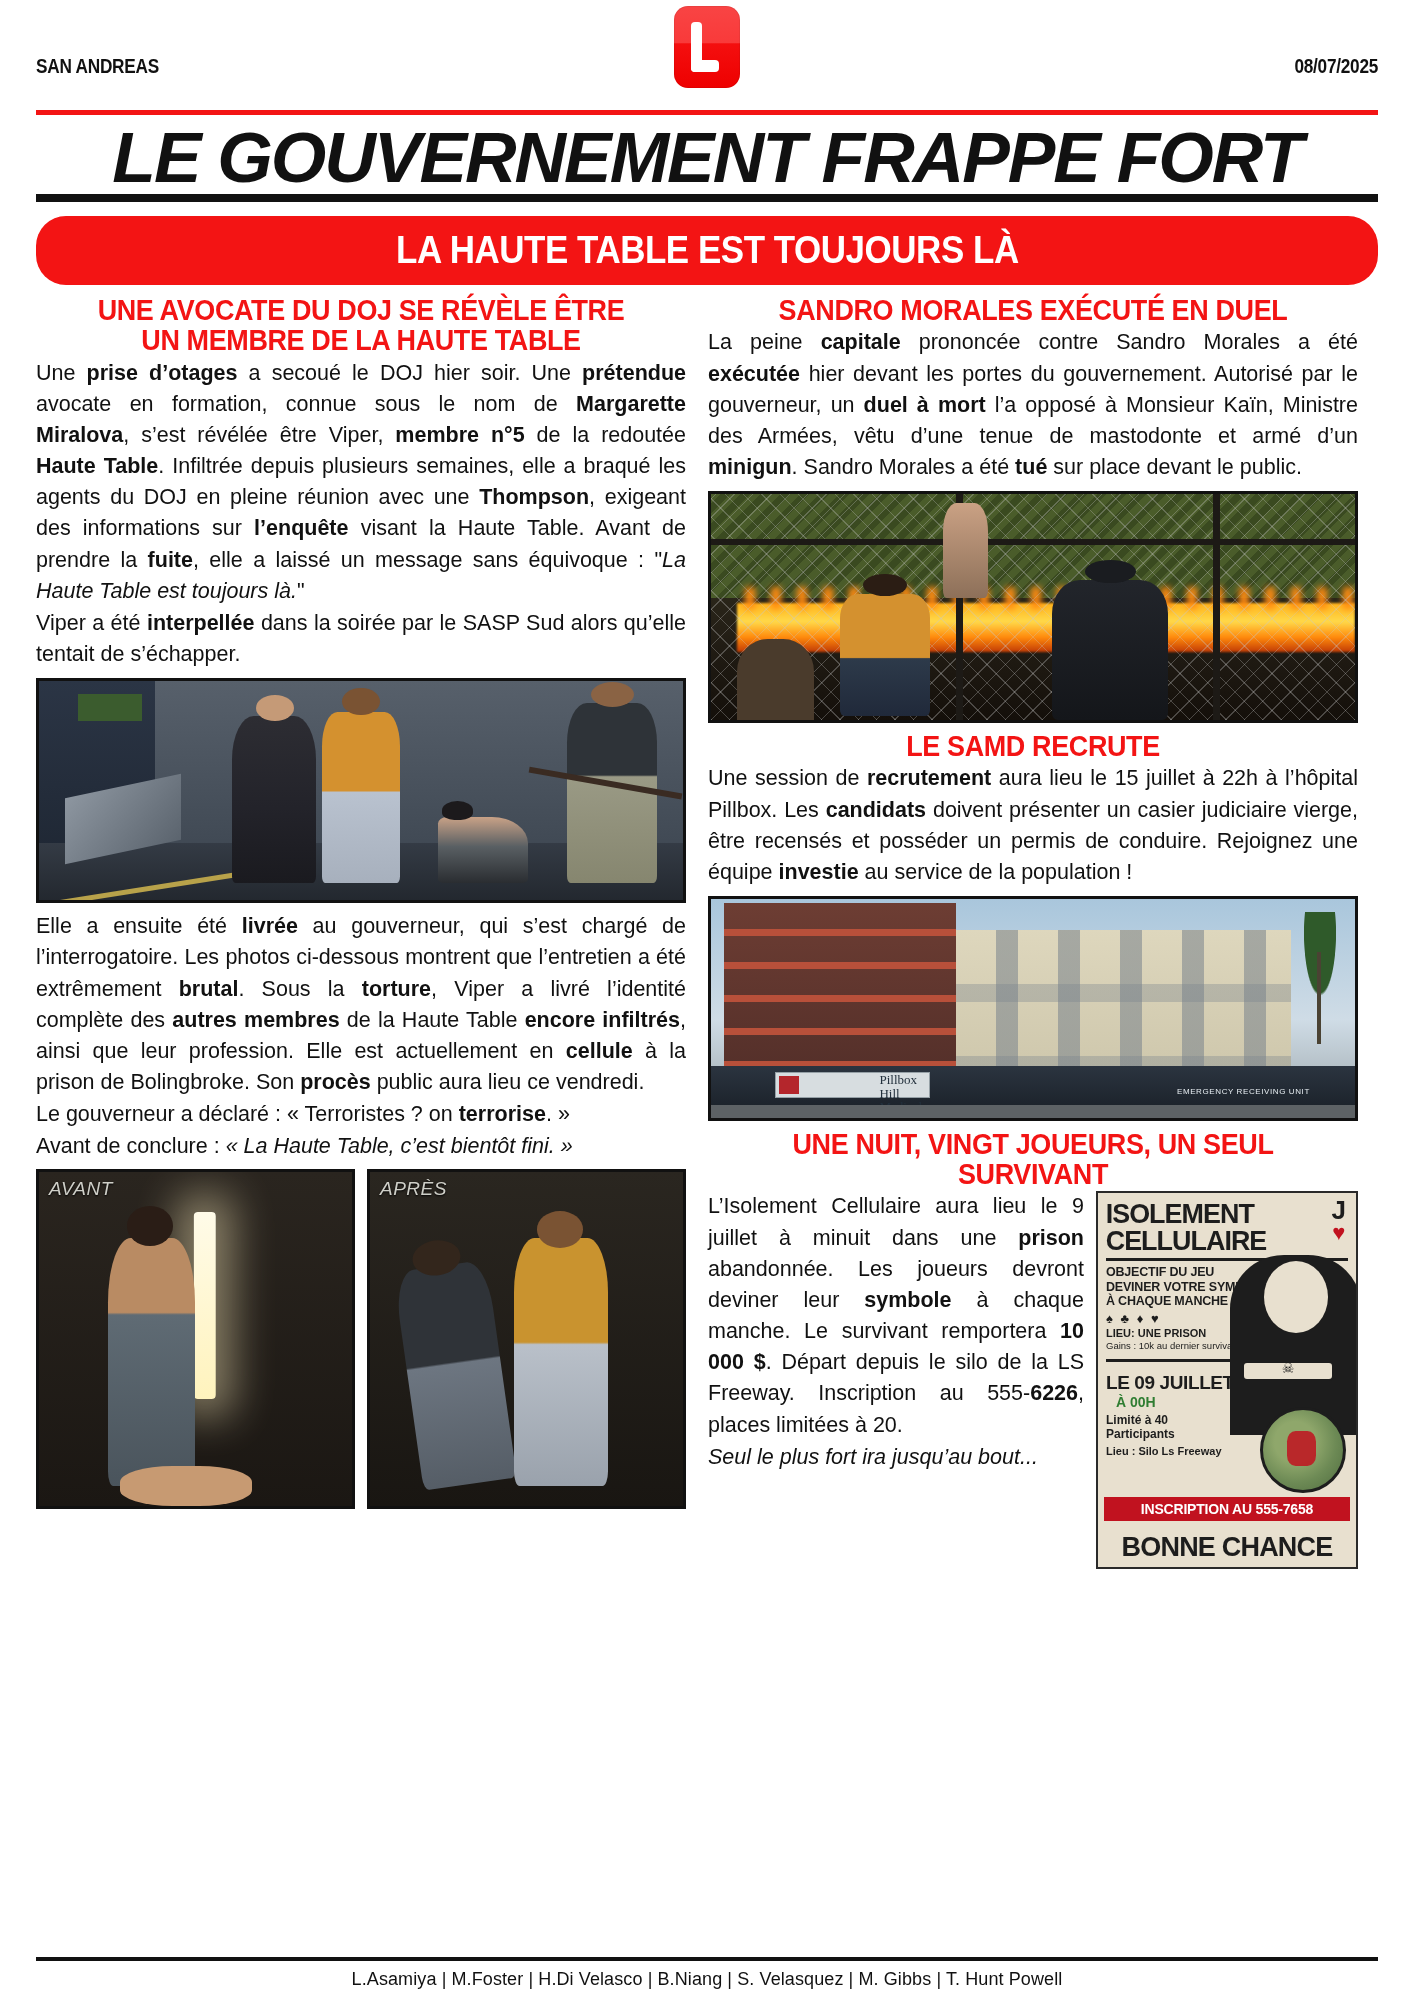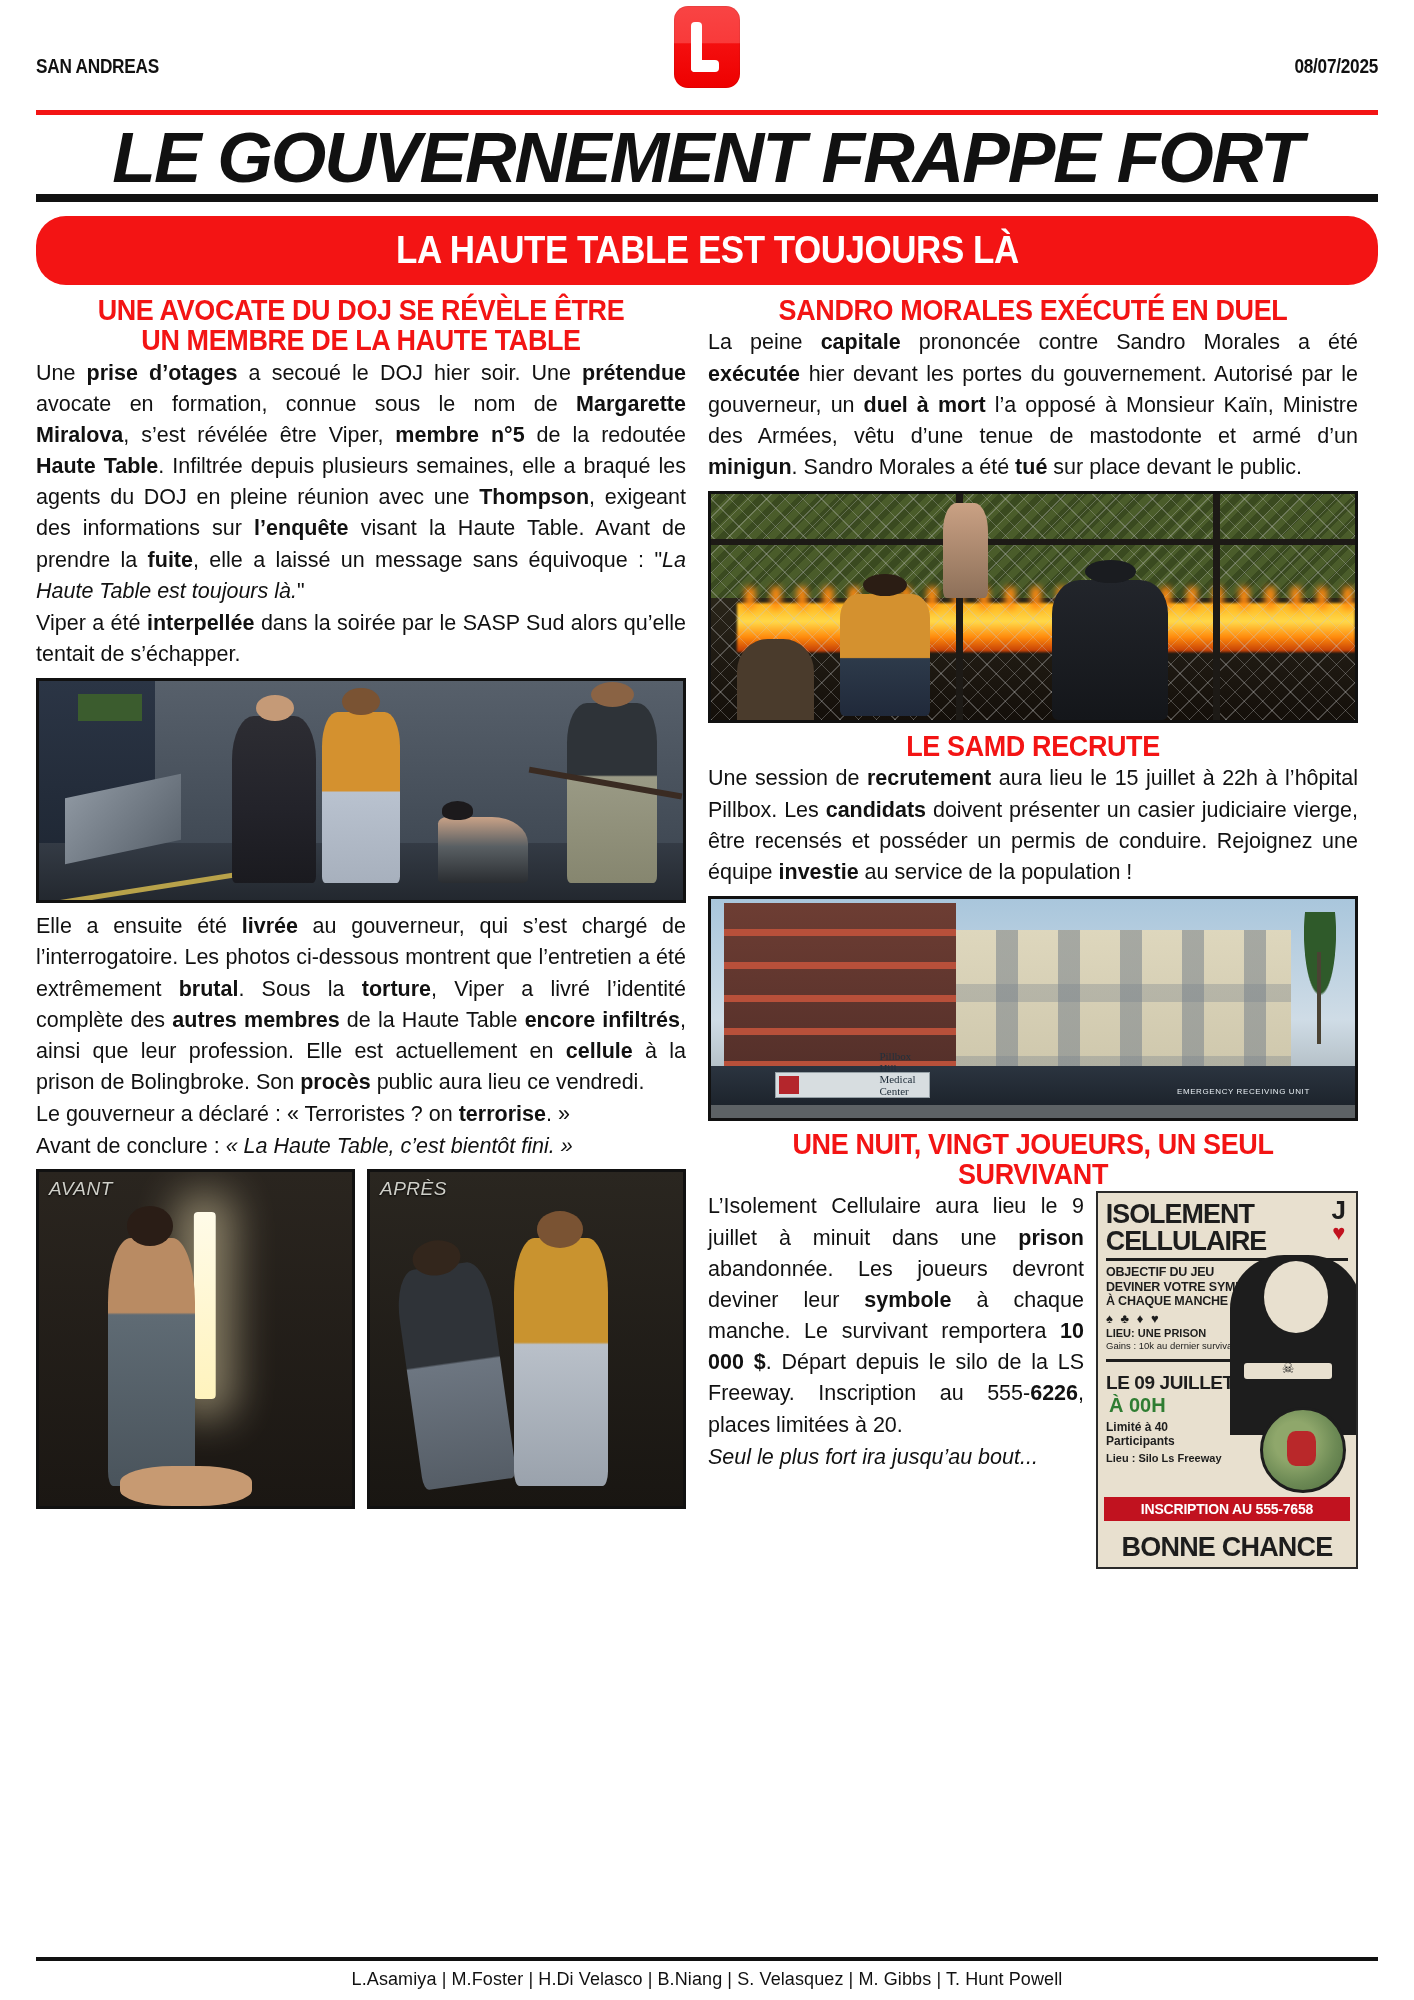--- a/index.html
+++ b/index.html
@@ -191,22 +191,22 @@
       background:repeating-linear-gradient(180deg,transparent 0 26px,#b8503a 26px 33px);}
   .ph-hosp .beige { position:absolute; left:38%; top:14%; width:52%; bottom:24%;
       background:linear-gradient(180deg,#ded7bd,#cfc8ad); }
   .ph-hosp .beige::after{content:"";position:absolute;inset:0;
       background:
         repeating-linear-gradient(90deg,transparent 0 40px, rgba(120,130,140,.55) 40px 62px),
         repeating-linear-gradient(180deg,transparent 0 54px, rgba(120,130,140,.35) 54px 72px);}
   .ph-hosp .awn { position:absolute; left:0; right:0; bottom:6%; height:18%;
       background:linear-gradient(180deg,#2b3440,#1d242c); }
   .ph-hosp .sign { position:absolute; left:10%; bottom:9%; width:24%; height:12%;
-      background:#d7dde0; border:1px solid #95a0a6; font-size:11px; color:#22303c;
-      display:flex; align-items:flex-end; padding-left:16%;
+      background:#d7dde0; border:1px solid #95a0a6; font-size:13px; color:#22303c;
+      display:flex; align-items:flex-start; padding-left:16%;
       font-family:"Liberation Serif",serif; line-height:1.05; }
   .ph-hosp .sign .heart{position:absolute; left:2%; top:10%; width:13%; height:78%; background:#b4262c;}
   .ph-hosp .er { position:absolute; right:7%; bottom:10%; font-size:8px;
       color:#e7eef2; letter-spacing:.6px; font-family:"Liberation Sans",sans-serif;}
   .ph-hosp .palm { position:absolute; right:1%; top:6%; width:9%; height:60%;
       background:radial-gradient(ellipse at 50% 16%, #2f5a2a 0 38%, transparent 40%); }
   .ph-hosp .palm::after{content:""; position:absolute; left:46%; top:30%; width:7%; height:70%; background:#4a4233;}
   .ph-hosp .road { position:absolute; left:0; right:0; bottom:0; height:6%; background:#5d6265; }
 
   
@@ -223,21 +223,21 @@
   .poster .p-ttl { font-weight:700; font-size:28px; line-height:.94; padding:8px 6px 0 8px;
       letter-spacing:-1px; transform:scaleX(.96); transform-origin:left; }
   .poster .p-j { position:absolute; right:10px; top:6px; font-size:26px; font-weight:700; line-height:.9; text-align:center;}
   .poster .p-j .hrt { color:#c1121f; display:block; font-size:22px; }
   .poster .p-hr { height:3px; background:#1d1d1d; margin:4px 8px; }
   .poster .p-sub { font-size:12.5px; font-weight:700; padding:0 8px; line-height:1.18; letter-spacing:-.2px;}
   .poster .p-suits { font-size:13px; padding:2px 8px 0; letter-spacing:2px;}
   .poster .p-small { font-size:11px; font-weight:700; padding:1px 8px 0; }
   .poster .p-tiny { font-size:9.5px; padding:1px 8px 0; }
   .poster .p-date { font-size:19px; font-weight:700; padding:6px 8px 0; letter-spacing:-.4px;}
-  .poster .p-time { font-size:20px; font-weight:700; color:#2f7d32; padding:0 11px; }
+  .poster .p-time { font-size:14px; font-weight:700; color:#2f7d32; padding:0 18px; }
   .poster .p-lim { font-size:12px; font-weight:700; padding:4px 8px 0; line-height:1.12;}
   .poster .p-lieu { font-size:11px; font-weight:700; padding:4px 8px 0;}
   .poster .p-insc { position:absolute; left:6px; right:6px; bottom:46px; text-align:center;
       background:#c1121f; color:#fff; font-size:14px; font-weight:700; padding:4px 0; letter-spacing:-.2px;}
   .poster .p-bc { position:absolute; left:0; right:0; bottom:4px; text-align:center;
       font-size:27px; font-weight:700; letter-spacing:-.8px; }
   .poster .silh { position:absolute; right:-6px; top:62px; width:132px; height:180px;
       background:#1d1d1d; border-radius:54px 54px 0 0; }
   .poster .silh::before{content:""; position:absolute; left:50%; top:6px; transform:translateX(-50%);
       width:64px; height:72px; background:#e8e0cf; border-radius:50%;}

